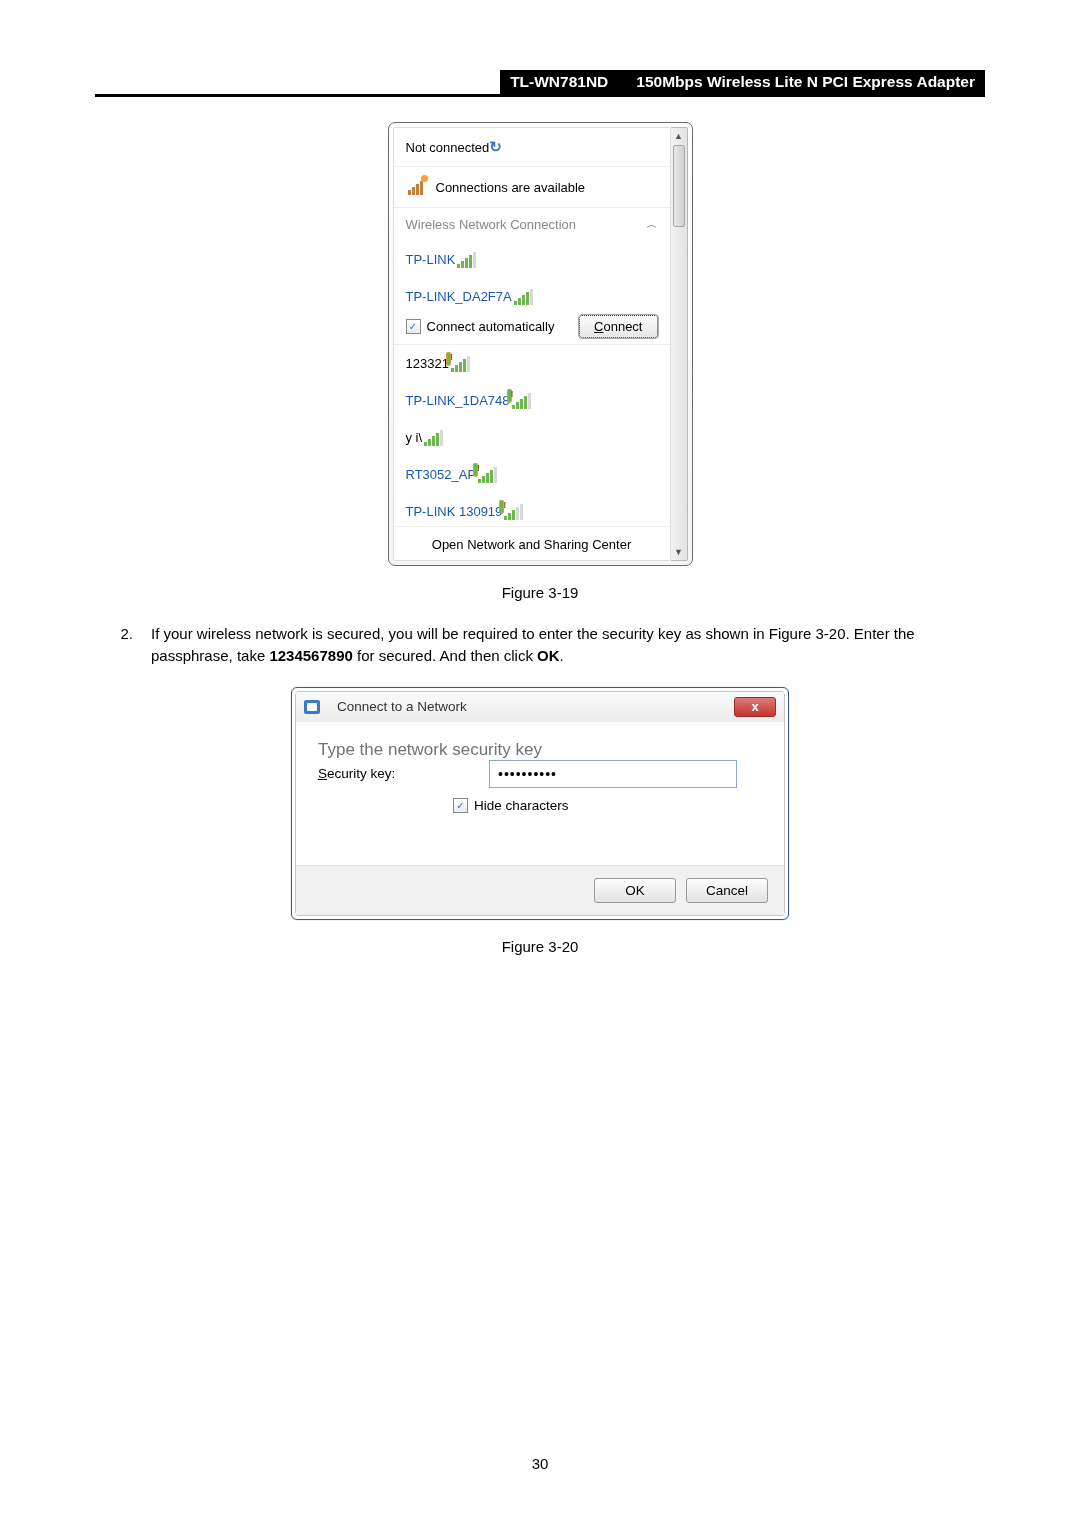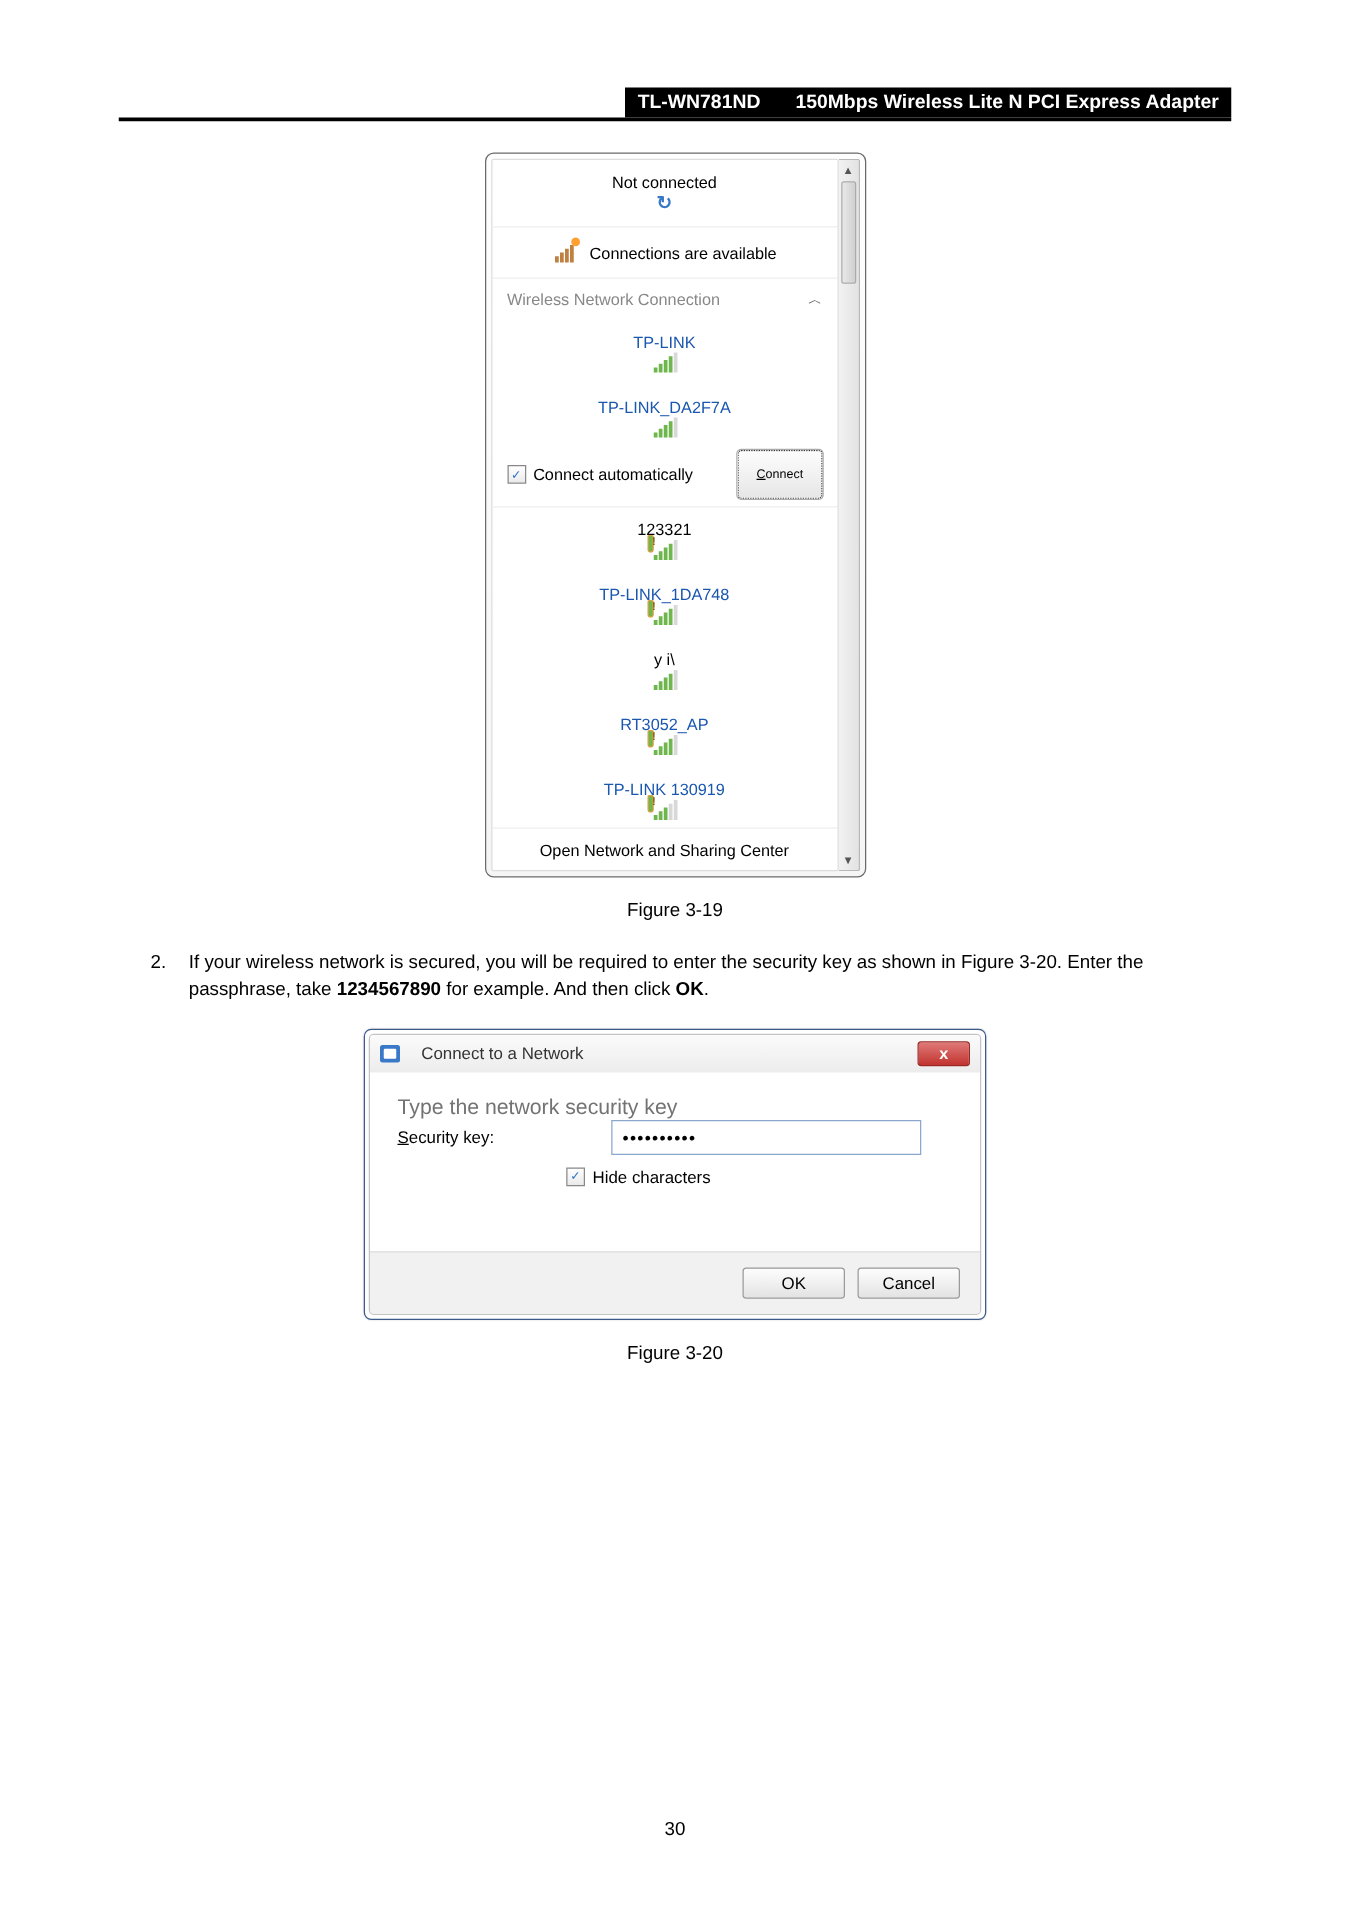--- a/index.html
+++ b/index.html
@@ -83,21 +83,20 @@
     background: linear-gradient(to right,#e8e8e8,#d0d0d0);
     border: 1px solid #aaa;
     border-radius: 2px;
   }
   .scroll-track { flex: 1; }
   .wifi-row {
     padding: 10px 12px;
     display: flex;
     align-items: center;
     font-size: 13px;
-    flex-direction: column;
   }
   .sep { border-bottom: 1px solid #eee; }
   .avail-icon {
     width: 22px; height: 20px; margin-right: 8px;
     position: relative;
   }
   .avail-icon .bar {
     position: absolute; bottom: 2px; width: 3px; background: #c08040;
   }
   .avail-icon .b1{left:2px;height:5px;}
@@ -129,21 +128,21 @@
     display:flex;align-items:center;gap:6px;font-size:13px;
     border-bottom:1px solid #eee;
   }
   .chk {
     width:13px;height:13px;border:1px solid #888;background:linear-gradient(#fff,#eaeaea);display:inline-flex;align-items:center;justify-content:center;font-size:10px;color:#2a6fc9;
   }
   .win-btn {
     border:1px dotted #333;
     outline:1px solid #aaa;
     background:linear-gradient(#fdfdfd,#e6e6e6);
-    padding:13px 14px;font-size:10px;border-radius:3px;
+    padding:3px 14px;font-size:13px;border-radius:3px;
   }
   .footer-link {
     text-align:center;padding:10px 0 8px;
     color:#000000;font-size:13px;
     border-top:1px solid #eee;
   }
   .refresh-icon{color:#3a78c8;font-size:15px;font-weight:bold;}
   .fig-caption {
     text-align:center;
     margin:18px 0 22px;
@@ -334,21 +333,21 @@
       <div class="scroll-track"></div>
       <div class="scroll-btn">▼</div>
     </div>
   </div>
 
   <div class="fig-caption">Figure 3-19</div>
 
   <div class="step">
     <div class="step-num">2.</div>
     <div class="step-body">
-      <span>If your wireless network is secured, you will be required to enter the security key as shown in Figure 3-20. Enter the passphrase, take </span><b>1234567890</b><span> for example. And then click </span><b>OK</b><span>.</span>
+      <span>If your wireless network is secured, you will be required to enter the security key as shown in Figure 3-20. Enter the passphrase, take </span><b>1234567890</b><span> for secured. And then click </span><b>OK</b><span>.</span>
     </div>
   </div>
 
   <div class="sec-dialog">
     <div class="sec-inner">
       <div class="sec-title">
         <span class="ico"></span>
         <span>Connect to a Network</span>
         <span class="spacer"></span>
         <span class="sec-x">x</span>

